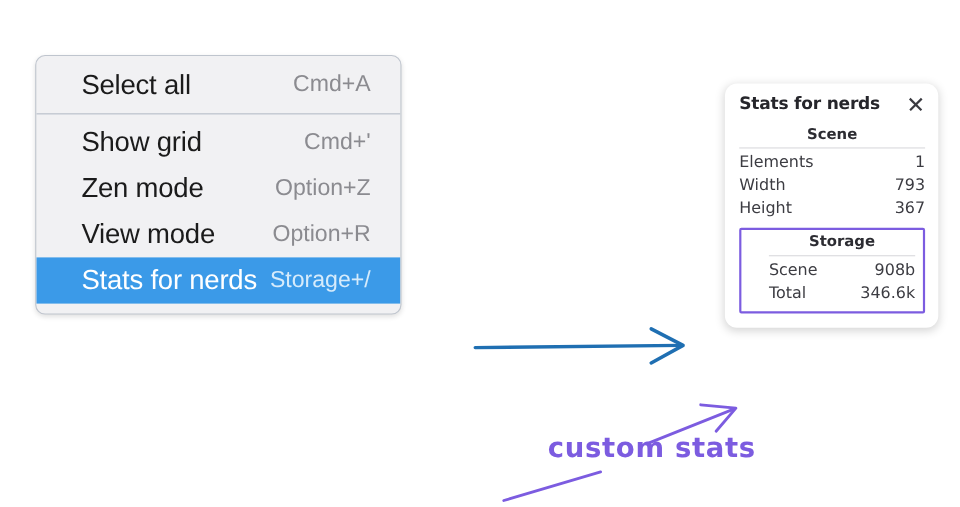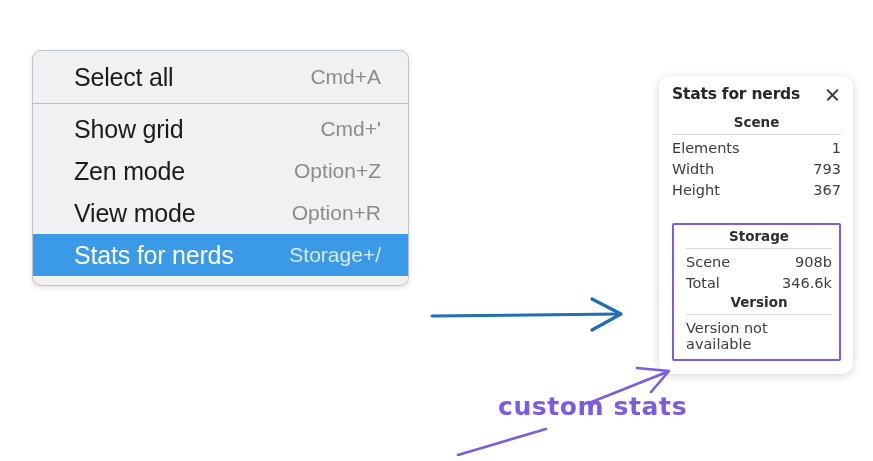--- a/index.html
+++ b/index.html
@@ -13,21 +13,21 @@
     position: relative;
     overflow: hidden;
     font-family: "Liberation Sans", sans-serif;
   }
 
   
   #context-menu {
     position: absolute;
     left: 32px;
     top: 50px;
-    width: 377px;
+    width: 333px;
     background: #F1F1F3;
     border: 1px solid #BFC5CE;
     border-radius: 9px;
     box-shadow: 0 2px 5px rgba(0,0,0,0.12);
     box-sizing: border-box;
     padding: 5px 0 9px 0;
     overflow: hidden;
   }
   .menu-group { }
   .menu-sep {
@@ -128,22 +128,22 @@
   .stat-row .sr-value { }
   .full-row {
     font-size: 14.5px;
     color: #3c3c42;
     padding: 3px 0 1px 0;
   }
 
   #storage-version-box {
     border: 2px solid #7c5ce0;
     border-radius: 2px;
-    margin-top: 23px;
-    padding: 2px 7px 6px 12px;
+    margin-top: 7px;
+    padding: 2px 7px 6px 25px;
   }
 
   
   .annotation-layer {
     position: absolute;
     left: 0; top: 0;
     width: 873px; height: 461px;
     pointer-events: none;
   }
   #handwritten-label {
@@ -225,25 +225,20 @@
       <div class="stat-row">
         <span class="sr-label">Scene</span>
         <span class="sr-value">908b</span>
       </div>
       <div class="stat-row">
         <span class="sr-label">Total</span>
         <span class="sr-value">346.6k</span>
       </div>
     </div>
 
-    <div class="section">
-      <div class="sec-title">Version</div>
-      <div class="sec-rule"></div>
-      <div class="full-row">Version not available</div>
-    </div>
 
   </div>
 </div>
 
 <div class="annotation-layer">
   <svg width="873" height="461" viewBox="0 0 873 461" xmlns="http://www.w3.org/2000/svg">
 
     <g>
       <path d="M432 316 L619 314" stroke="#1F6FB2" stroke-width="3" fill="none" stroke-linecap="round"></path>
       <path d="M592 299 L621 314 L592 330" stroke="#1F6FB2" stroke-width="3.2" fill="none" stroke-linecap="round" stroke-linejoin="round"></path>

